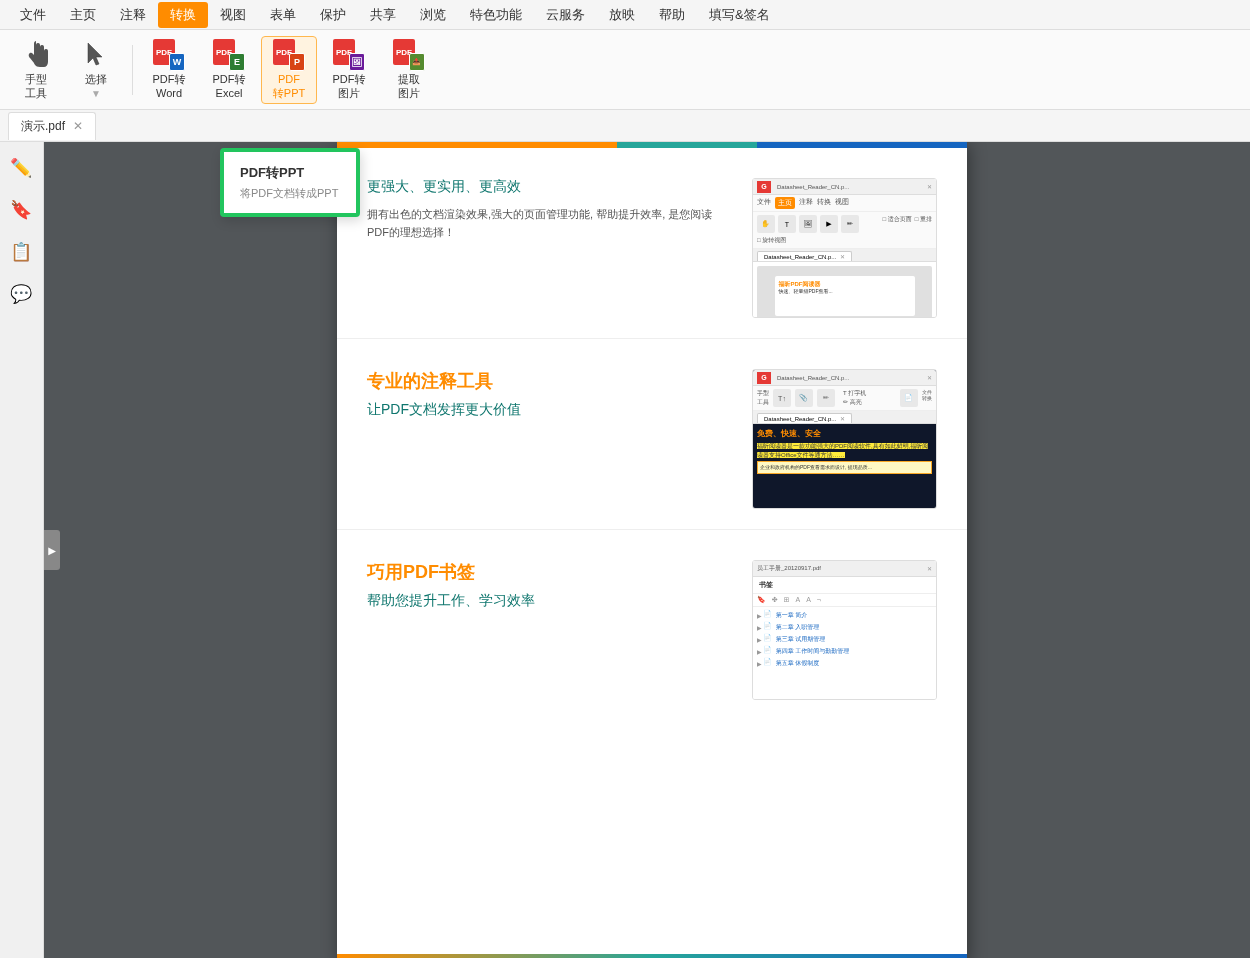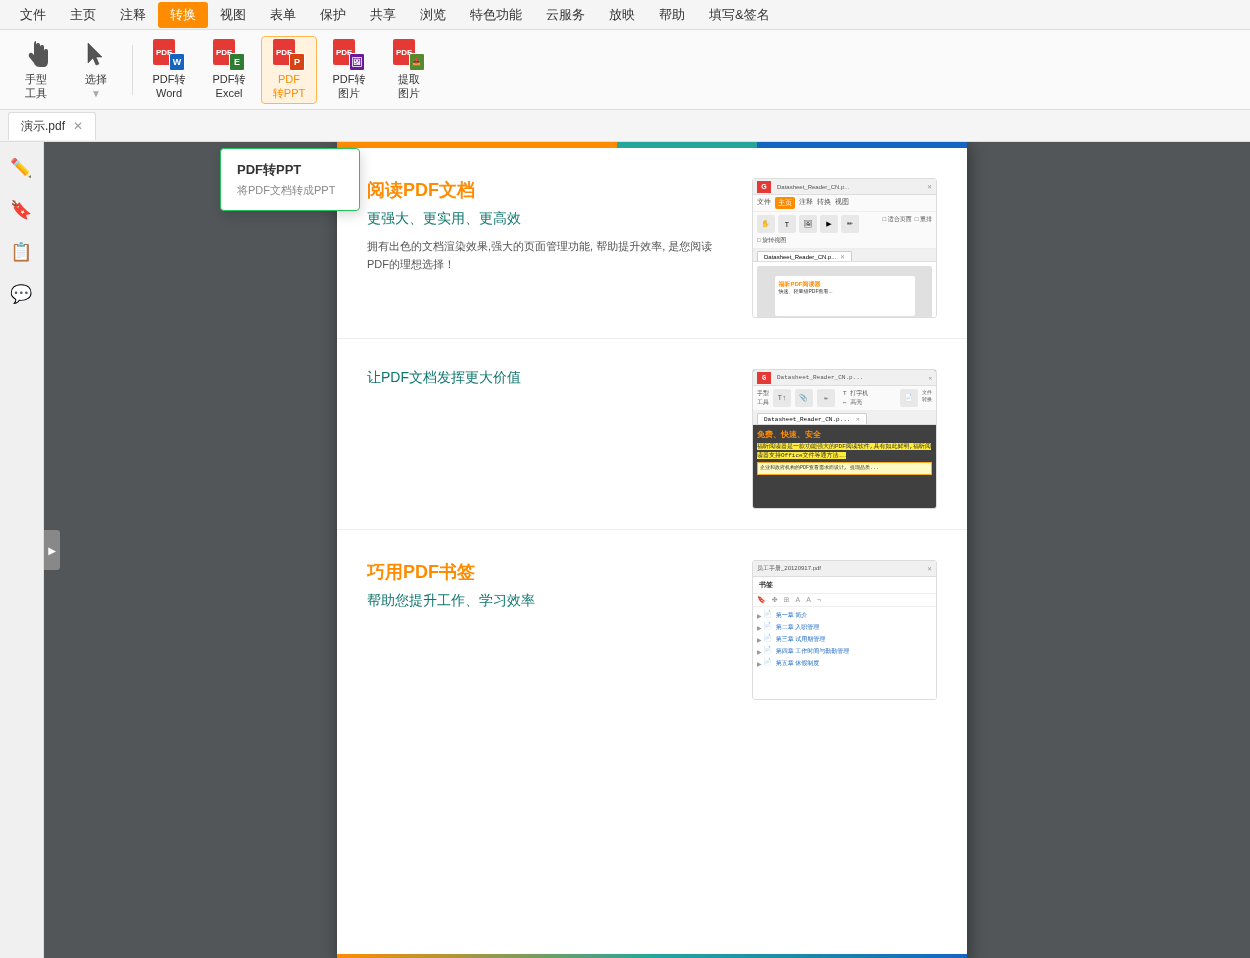--- a/index.html
+++ b/index.html
@@ -71,21 +71,21 @@
     .hand-icon { color: #555; }
     
     .select-icon { color: #555; }
 
     
     .dropdown-popup {
       position: absolute;
       top: 148px;
       left: 220px;
       background: #fff;
-      border: 1px solid #22c55e;
+      border: 4px solid #22c55e;
       border-radius: 4px;
       box-shadow: 2px 4px 12px rgba(0,0,0,0.15);
       z-index: 100;
       padding: 6px 0;
       min-width: 140px;
     }
     .dropdown-popup .popup-title {
       font-size: 13px;
       font-weight: bold;
       color: #333;
@@ -313,21 +313,21 @@
       padding: 1px 6px;
       background: #fff;
       border: 1px solid #ccc;
       border-bottom: none;
       border-radius: 2px 2px 0 0;
       font-size: 6px;
     }
     .mock-tab .close-x { color: #999; margin-left: 2px; }
 
     
-    .mock-app2 { width: 100%; height: 100%; background: #404040; font-size: 8px; font-family: Liberation Mono, monospace; }
+    .mock-app2 { width: 100%; height: 100%; background: #0f172a; font-size: 8px; }
 
     
     .mock-app3 { width: 100%; height: 100%; background: #fff; font-size: 8px; }
 
     .mock-bookmark-header {
       height: 16px;
       background: #f0f0f0;
       display: flex;
       align-items: center;
       padding: 0 4px;
@@ -517,21 +517,20 @@
     <div class="pdf-page">
 
       <div class="pdf-top-bar">
         <div class="bar-orange"></div>
         <div class="bar-teal"></div>
         <div class="bar-blue"></div>
       </div>
 
       <div class="pdf-section">
         <div class="pdf-section-text">
-          <div class="pdf-heading">阅读PDF文档</div>
           <div class="pdf-subheading">更强大、更实用、更高效</div>
           <div class="pdf-body">拥有出色的文档渲染效果,强大的页面管理功能,
 帮助提升效率, 是您阅读PDF的理想选择！</div>
         </div>
 
         <div class="pdf-section-image">
           <div class="mock-app">
             <div class="mock-app-titlebar">
               <div class="logo-box">G</div>
               <div style="font-size:6px;margin-left:4px;color:#555;">Datasheet_Reader_CN.p...</div>
@@ -564,20 +563,21 @@
                 <div style="color:#ff8c00;font-weight:bold;font-size:6px;">福昕PDF阅读器</div>
                 <div>快速、轻量级PDF查看...</div>
               </div>
             </div>
           </div>
         </div>
       </div>
 
       <div class="pdf-section">
         <div class="pdf-section-text">
+          <div class="pdf-heading">专业的注释工具</div>
           <div class="pdf-subheading">让PDF文档发挥更大价值</div>
         </div>
 
         <div class="pdf-section-image">
           <div class="mock-app2">
             <div class="mock-app-titlebar">
               <div class="logo-box">G</div>
               <div style="font-size:6px;margin-left:4px;color:#555;">Datasheet_Reader_CN.p...</div>
               <div style="font-size:6px;color:#999;margin-left:auto;">✕</div>
             </div>

